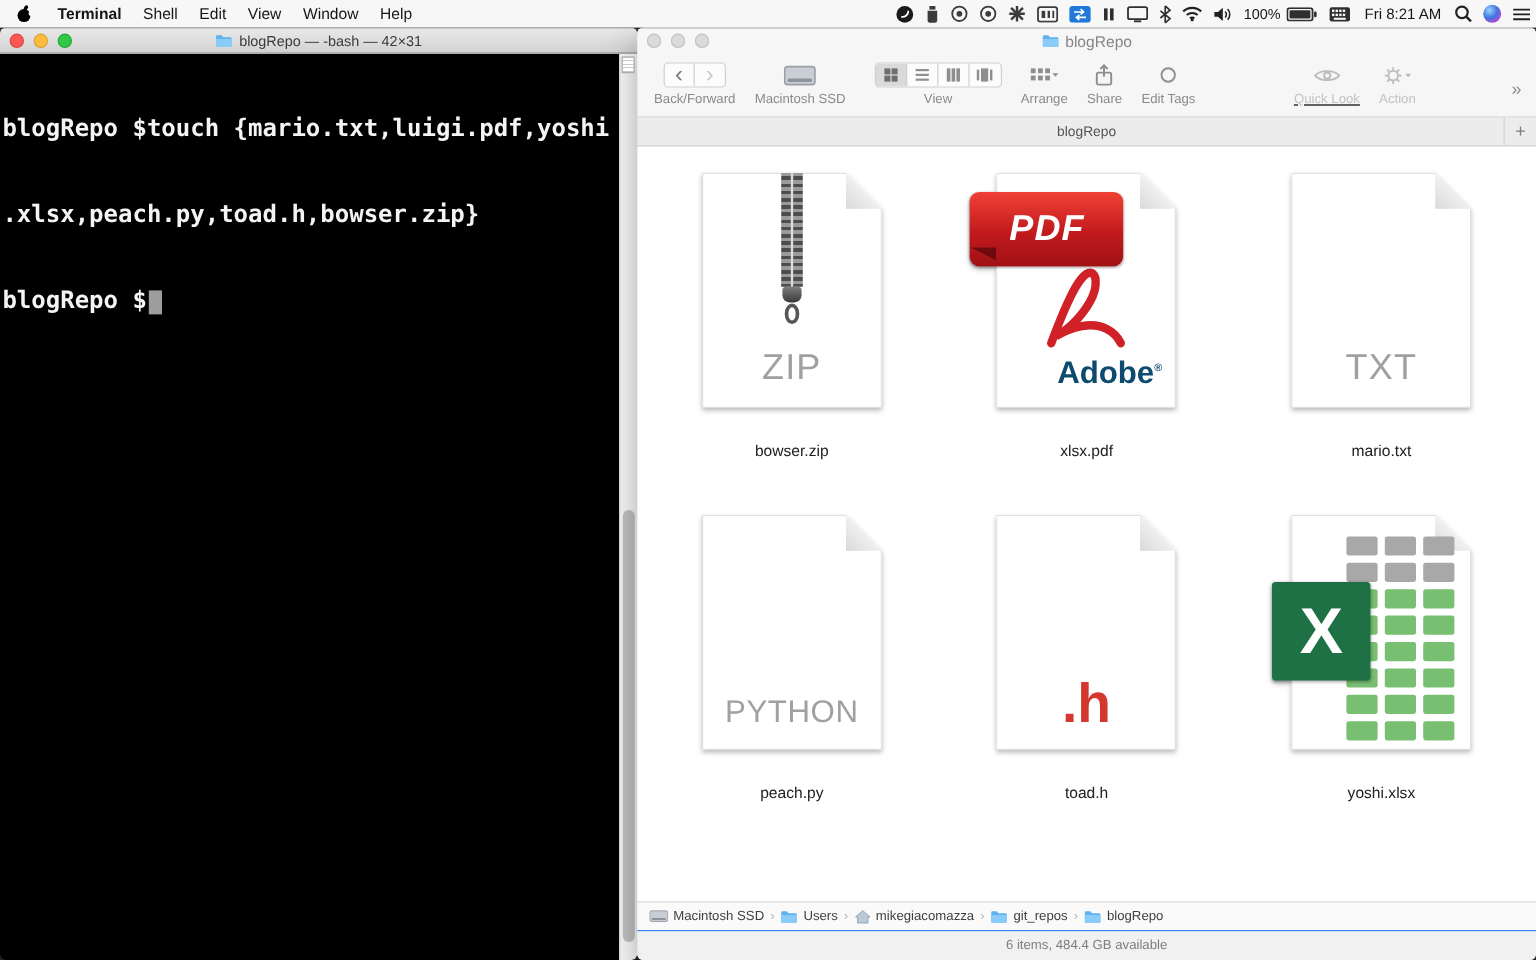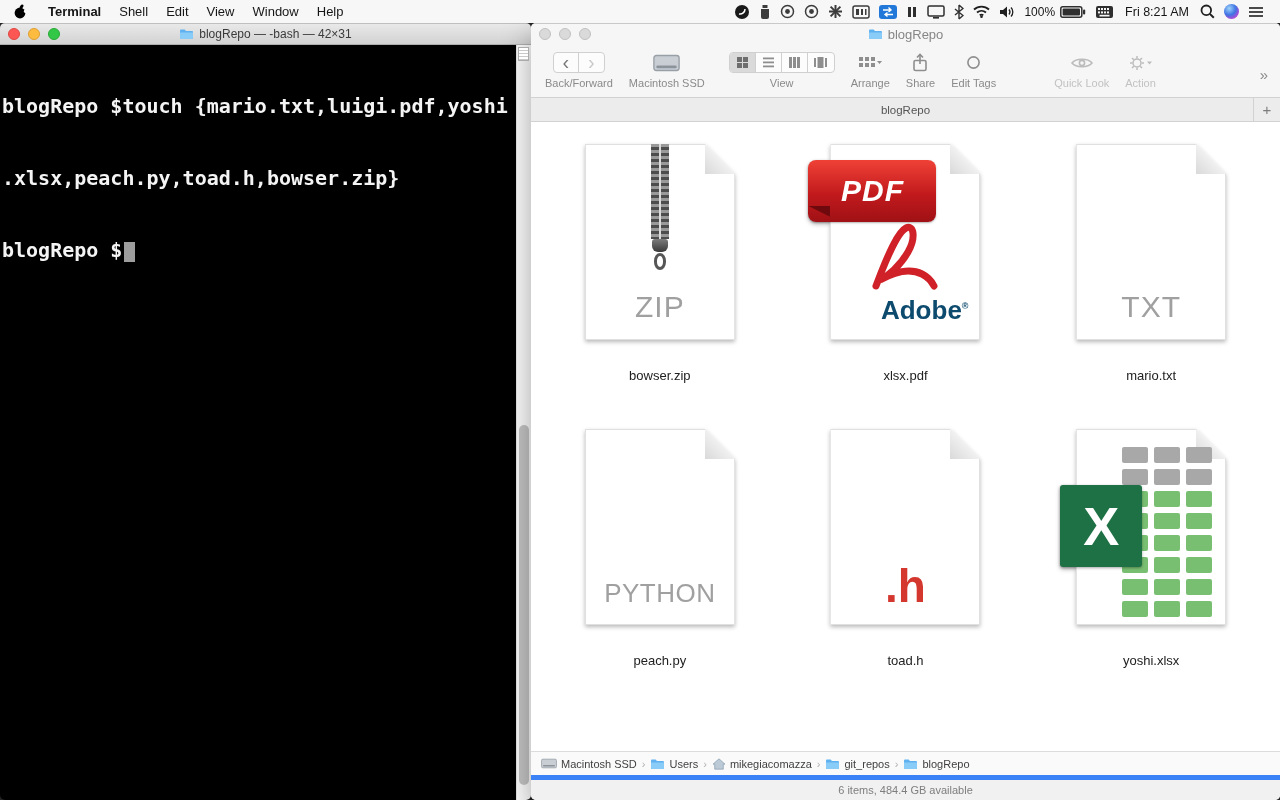--- a/index.html
+++ b/index.html
@@ -15,21 +15,21 @@
   
   .menubar {
     position:absolute; top:0; left:0; right:0; height:23px; z-index:50;
     background:#f7f7f7; box-shadow:0 1px 0 rgba(0,0,0,.18);
     display:flex; align-items:center; font-size:13px; color:#161616;
   }
   .mb-left { display:flex; align-items:center; height:100%; }
   .mb-item { padding:0 9px; display:flex; align-items:center; height:100%; }
   .mb-apple { padding:0 12px 0 14px; }
   .mb-app { font-weight:bold; }
-  .mb-right { margin-left:auto; display:flex; align-items:center; gap:9px; padding-right:16px; height:100%; }
+  .mb-right { margin-left:auto; display:flex; align-items:center; gap:9px; padding-right:4px; height:100%; }
   .mb-right .st { display:flex; align-items:center; }
   .mb-clock { font-size:12.5px; padding:0 2px; }
   .mb-batt-pct { font-size:12px; margin-right:-4px; }
   .siri-ball { width:15px; height:15px; border-radius:50%;
     background:radial-gradient(circle at 35% 30%, #9fd4fb, #3f74e3 45%, #a44fd8 72%, #e85a9c); }
 
   
   .terminal-window {
     position:absolute; left:0; top:23px; width:531px; height:777px;
     border-radius:5px; overflow:hidden; display:flex; flex-direction:column;
@@ -76,21 +76,21 @@
   .tb-label { font-size:11px; color:#8a8a8a; white-space:nowrap; }
   .tb-label-dim { color:#c2c2c2; }
   .seg { display:flex; height:21px; border:1px solid #d0d0d0; border-radius:4px; background:#fcfcfc; overflow:hidden; }
   .seg span { width:26px; display:flex; align-items:center; justify-content:center; border-right:1px solid #d0d0d0; }
   .seg span:last-child { border-right:none; }
   .seg .sel { background:#dadada; }
   .bf span { width:25px; font-size:20px; line-height:17px; }
   .bf-back { color:#777; }
   .bf-fwd { color:#c9c9c9; }
   .tb-plain { height:21px; display:flex; align-items:center; justify-content:center; }
-  .ml8{margin-left:8px;} .ml46{margin-left:42px;}
+  .ml8{margin-left:8px;} .ml46{margin-left:66px;text-decoration:underline;}
   .tb-overflow { margin-left:auto; align-self:center; color:#8a8a8a; font-size:15px; padding-right:2px; }
 
   .f-tabbar { height:24px; flex:none; background:#ececec; border-bottom:1px solid #d2d2d2; position:relative;
     display:flex; align-items:center; justify-content:center; font-size:11.5px; color:#555; }
   .tab-plus { position:absolute; right:0; top:0; bottom:0; width:27px; border-left:1px solid #d2d2d2;
     display:flex; align-items:center; justify-content:center; color:#7c7c7c; font-size:15px; }
 
   .f-content { flex:1; background:#fff; display:grid; grid-template-columns:repeat(3,1fr);
     align-content:start; padding:22px 6px 0; row-gap:46px; }
   .tile { display:flex; flex-direction:column; align-items:center; }
@@ -133,21 +133,21 @@
   .xl-grid i:nth-child(-n+6) { background:#a8a8a8; }
   .xl-square { position:absolute; left:-16px; top:56px; width:82px; height:82px; background:#1e7145;
     border-radius:3px; color:#fff; font-size:54px; font-weight:bold;
     display:flex; align-items:center; justify-content:center; box-shadow:0 1px 3px rgba(0,0,0,.35); }
 
   
   .f-pathbar { height:24px; flex:none; border-top:1px solid #dcdcdc; background:#fafafa;
     display:flex; align-items:center; padding-left:10px; font-size:11px; color:#3f3f3f; }
   .pb-item { display:flex; align-items:center; gap:4px; }
   .pb-sep { color:#b0b0b0; margin:0 5px; }
-  .f-statusbar { height:25px; flex:none; border-top:5px solid #3b82f6; background:#f1f1f1;
+  .f-statusbar { height:25px; flex:none; border-top:1px solid #3b82f6; background:#f1f1f1;
     display:flex; align-items:center; justify-content:center; font-size:11px; color:#7e7e7e; }
 </style>
 </head>
 <body>
 
 <svg width="0" height="0" style="position:absolute">
   <defs>
     <symbol id="sym-folder" viewBox="0 0 16 13">
       <path d="M1 2.5 a1 1 0 0 1 1 -1 h4 l1.4 1.7 H14 a1 1 0 0 1 1 1 V11 a1 1 0 0 1 -1 1 H2 a1 1 0 0 1 -1 -1 Z" fill="#5fb1f0"></path>
       <path d="M1 4.9 H15 V11 a1 1 0 0 1 -1 1 H2 a1 1 0 0 1 -1 -1 Z" fill="#8accf8"></path>

